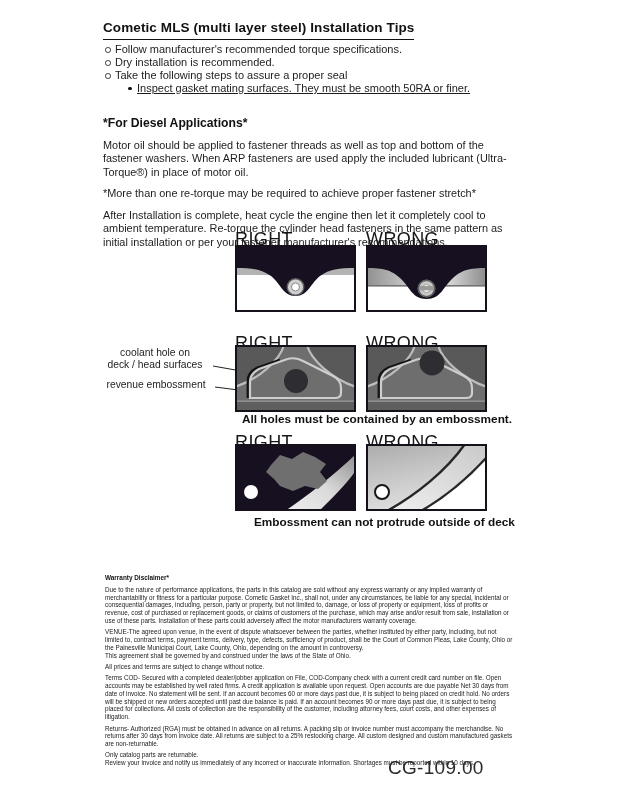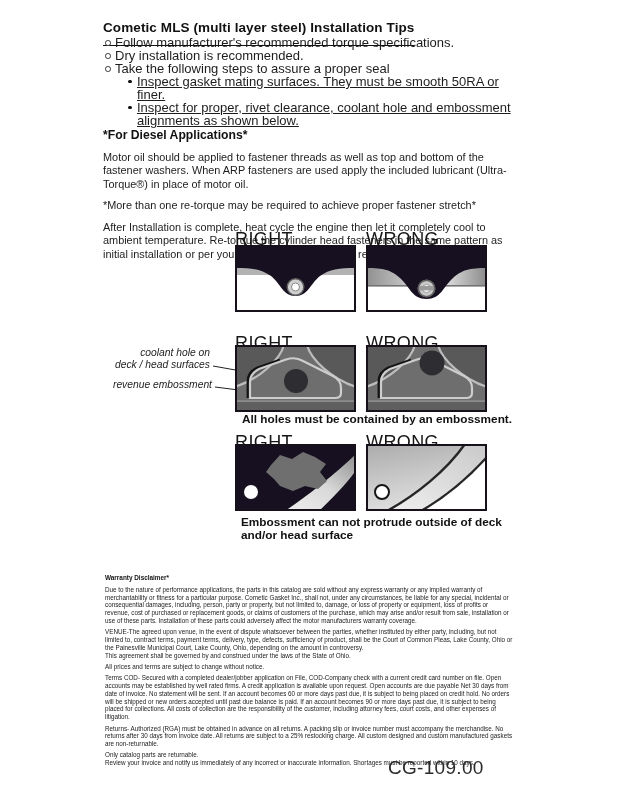--- a/index.html
+++ b/index.html
@@ -1,60 +1,59 @@
 <!DOCTYPE html>
 <html><head>
 <meta charset="utf-8">
 <style>
   html,body{margin:0;padding:0;background:#fff;}
   .page{position:relative;width:618px;height:800px;background:#ffffff;overflow:hidden;
         font-family:"Liberation Sans", sans-serif;color:#1b1b1b;}
   .abs{position:absolute;}
   
   .title{left:103px;top:20px;font-size:13.5px;font-weight:bold;color:#111;
-         border-bottom:1.7px solid #111;padding-bottom:10px;letter-spacing:.1px;}
-  
-  .bullets{left:103px;top:36px;width:420px;font-size:13px;line-height:13px;color:#1d1d1d;}
+         border-bottom:1.7px solid #111;padding-bottom:4px;letter-spacing:.1px;}
+  
+  .bullets{left:103px;top:43px;width:420px;font-size:11px;line-height:13px;color:#1d1d1d;}
   .b-item{position:relative;padding-left:12px;}
   .b-item::before{content:"";position:absolute;left:2px;top:4.2px;width:3.6px;height:3.6px;
                   border:1px solid #3a3a3a;border-radius:50%;background:#fff;}
   .sb-item{position:relative;padding-left:34px;text-decoration:underline;}
   .sb-item::before{content:"";position:absolute;left:25px;top:4.8px;width:3.6px;height:3.6px;
                    border-radius:50%;background:#111;}
   
   .diesel{left:103px;top:117px;width:414px;font-size:10.9px;line-height:13.5px;color:#1d1d1d;}
-  .diesel h2{font-size:12.2px;margin:12px 0 8px 0;color:#111;}
+  .diesel h2{font-size:12.2px;margin:0 0 8px 0;color:#111;}
   .diesel p{margin:0 0 8px 0;}
   
   .diagrams{left:0;top:227px;width:618px;height:322px;}
   .dg-header{position:absolute;width:121px;text-align:left;font-size:18px;color:#161616;
              letter-spacing:.4px;}
   .dg-box{position:absolute;width:121px;height:67px;display:block;}
   .dg-caption{position:absolute;font-size:11.8px;font-weight:bold;color:#111;line-height:12.5px;}
-  .dg-label{position:absolute;font-size:10.3px;color:#1d1d1d;text-align:right;line-height:11.5px;font-style:italic;}
+  .dg-label{position:absolute;font-size:10.3px;color:#1d1d1d;text-align:center;line-height:11.5px;}
   
   .warranty{left:105px;top:574px;width:408px;font-size:6.3px;line-height:7.8px;color:#222;}
   .warranty h3{font-size:6.4px;margin:0 0 4px 0;color:#111;}
   .warranty p{margin:0 0 3.5px 0;}
   
   .footer{left:388px;top:757px;font-size:19px;color:#2a2a2a;letter-spacing:.3px;}
 </style>
 </head>
 <body>
 
 <div class="page">
 
   <div class="abs title">Cometic MLS (multi layer steel) Installation Tips</div>
 
   <div class="abs bullets">
     <div class="b-item">Follow manufacturer's recommended torque specifications.</div>
     <div class="b-item">Dry installation is recommended.</div>
     <div class="b-item">Take the following steps to assure a proper seal</div>
     <div class="sb-item">Inspect gasket mating surfaces.  They must be smooth 50RA or finer.</div>
-    <div class="sb-item">Inspect for proper, rivet clearance, coolant hole and embossment alignments as shown below.</div>
   </div>
 
   <div class="abs diesel">
     <h2>*For Diesel Applications*</h2>
     <p>Motor oil should be applied to fastener threads as well as top and bottom of the fastener washers. When ARP fasteners are used apply the included lubricant (Ultra-Torque®) in place of motor oil.</p>
     <p>*More than one re-torque may be required to achieve proper fastener stretch*</p>
     <p>After Installation is complete, heat cycle the engine then let it completely cool to ambient temperature. Re-torque the cylinder head fasteners in the same pattern as initial installation or per your fastener manufacturer's recommendations.</p>
   </div>
 
   <div class="abs diagrams">
@@ -167,23 +166,22 @@
       </defs>
       <rect width="121" height="67" fill="#ffffff"></rect>
       <path d="M0,0 H99 C80,27 50,51 21,67 H0 Z" fill="url(#g3w)"></path>
       <path d="M99,0 H121 V13 C100,36 76,55 55,67 H21 C50,51 80,27 99,0 Z" fill="url(#g3w2)"></path>
       <path d="M99,0 C80,27 50,51 21,67" fill="none" stroke="#262626" stroke-width="2.4"></path>
       <path d="M121,13 C100,36 76,55 55,67" fill="none" stroke="#262626" stroke-width="2.4"></path>
       <circle cx="16" cy="48" r="7" fill="#ffffff" stroke="#161616" stroke-width="2"></circle>
       <rect x="1" y="1" width="119" height="65" fill="none" stroke="#15101a" stroke-width="2"></rect>
     </svg>
 
-    <div class="dg-caption" style="left:241px;top:289px;">
+    <div class="dg-caption" style="left:254px;top:289px;">
       <div>Embossment can not protrude outside of deck</div>
-      <div>and/or head surface</div>
     </div>
   </div>
 
   <div class="abs warranty">
     <h3>Warranty Disclaimer*</h3>
     <p>Due to the nature of performance applications, the parts in this catalog are sold without any express warranty or any implied warranty of merchantability or fitness for a particular purpose.  Cometic Gasket Inc., shall not, under any circumstances, be liable for any special, incidental or consequential damages, including, person, party or property, but not limited to, damage, or loss of property or equipment, loss of profits or revenue, cost of purchased or replacement goods, or claims of customers of the purchase, which may arise and/or result from sale, installation or use of these parts.  Installation of these parts could adversely affect the motor manufacturers warranty coverage.</p>
     <p>
       <span>VENUE-The agreed upon venue, in the event of dispute whatsoever between the parties, whether instituted by either party, including, but not limited to, contract terms, payment terms, delivery, type, defects, sufficiency of product, shall be the Court of Common Pleas, Lake County, Ohio or the Painesville Municipal Court, Lake County, Ohio, depending on the amount in controversy.</span><br>
       <span>This agreement shall be governed by and construed under the laws of the State of Ohio.</span>
     </p>

